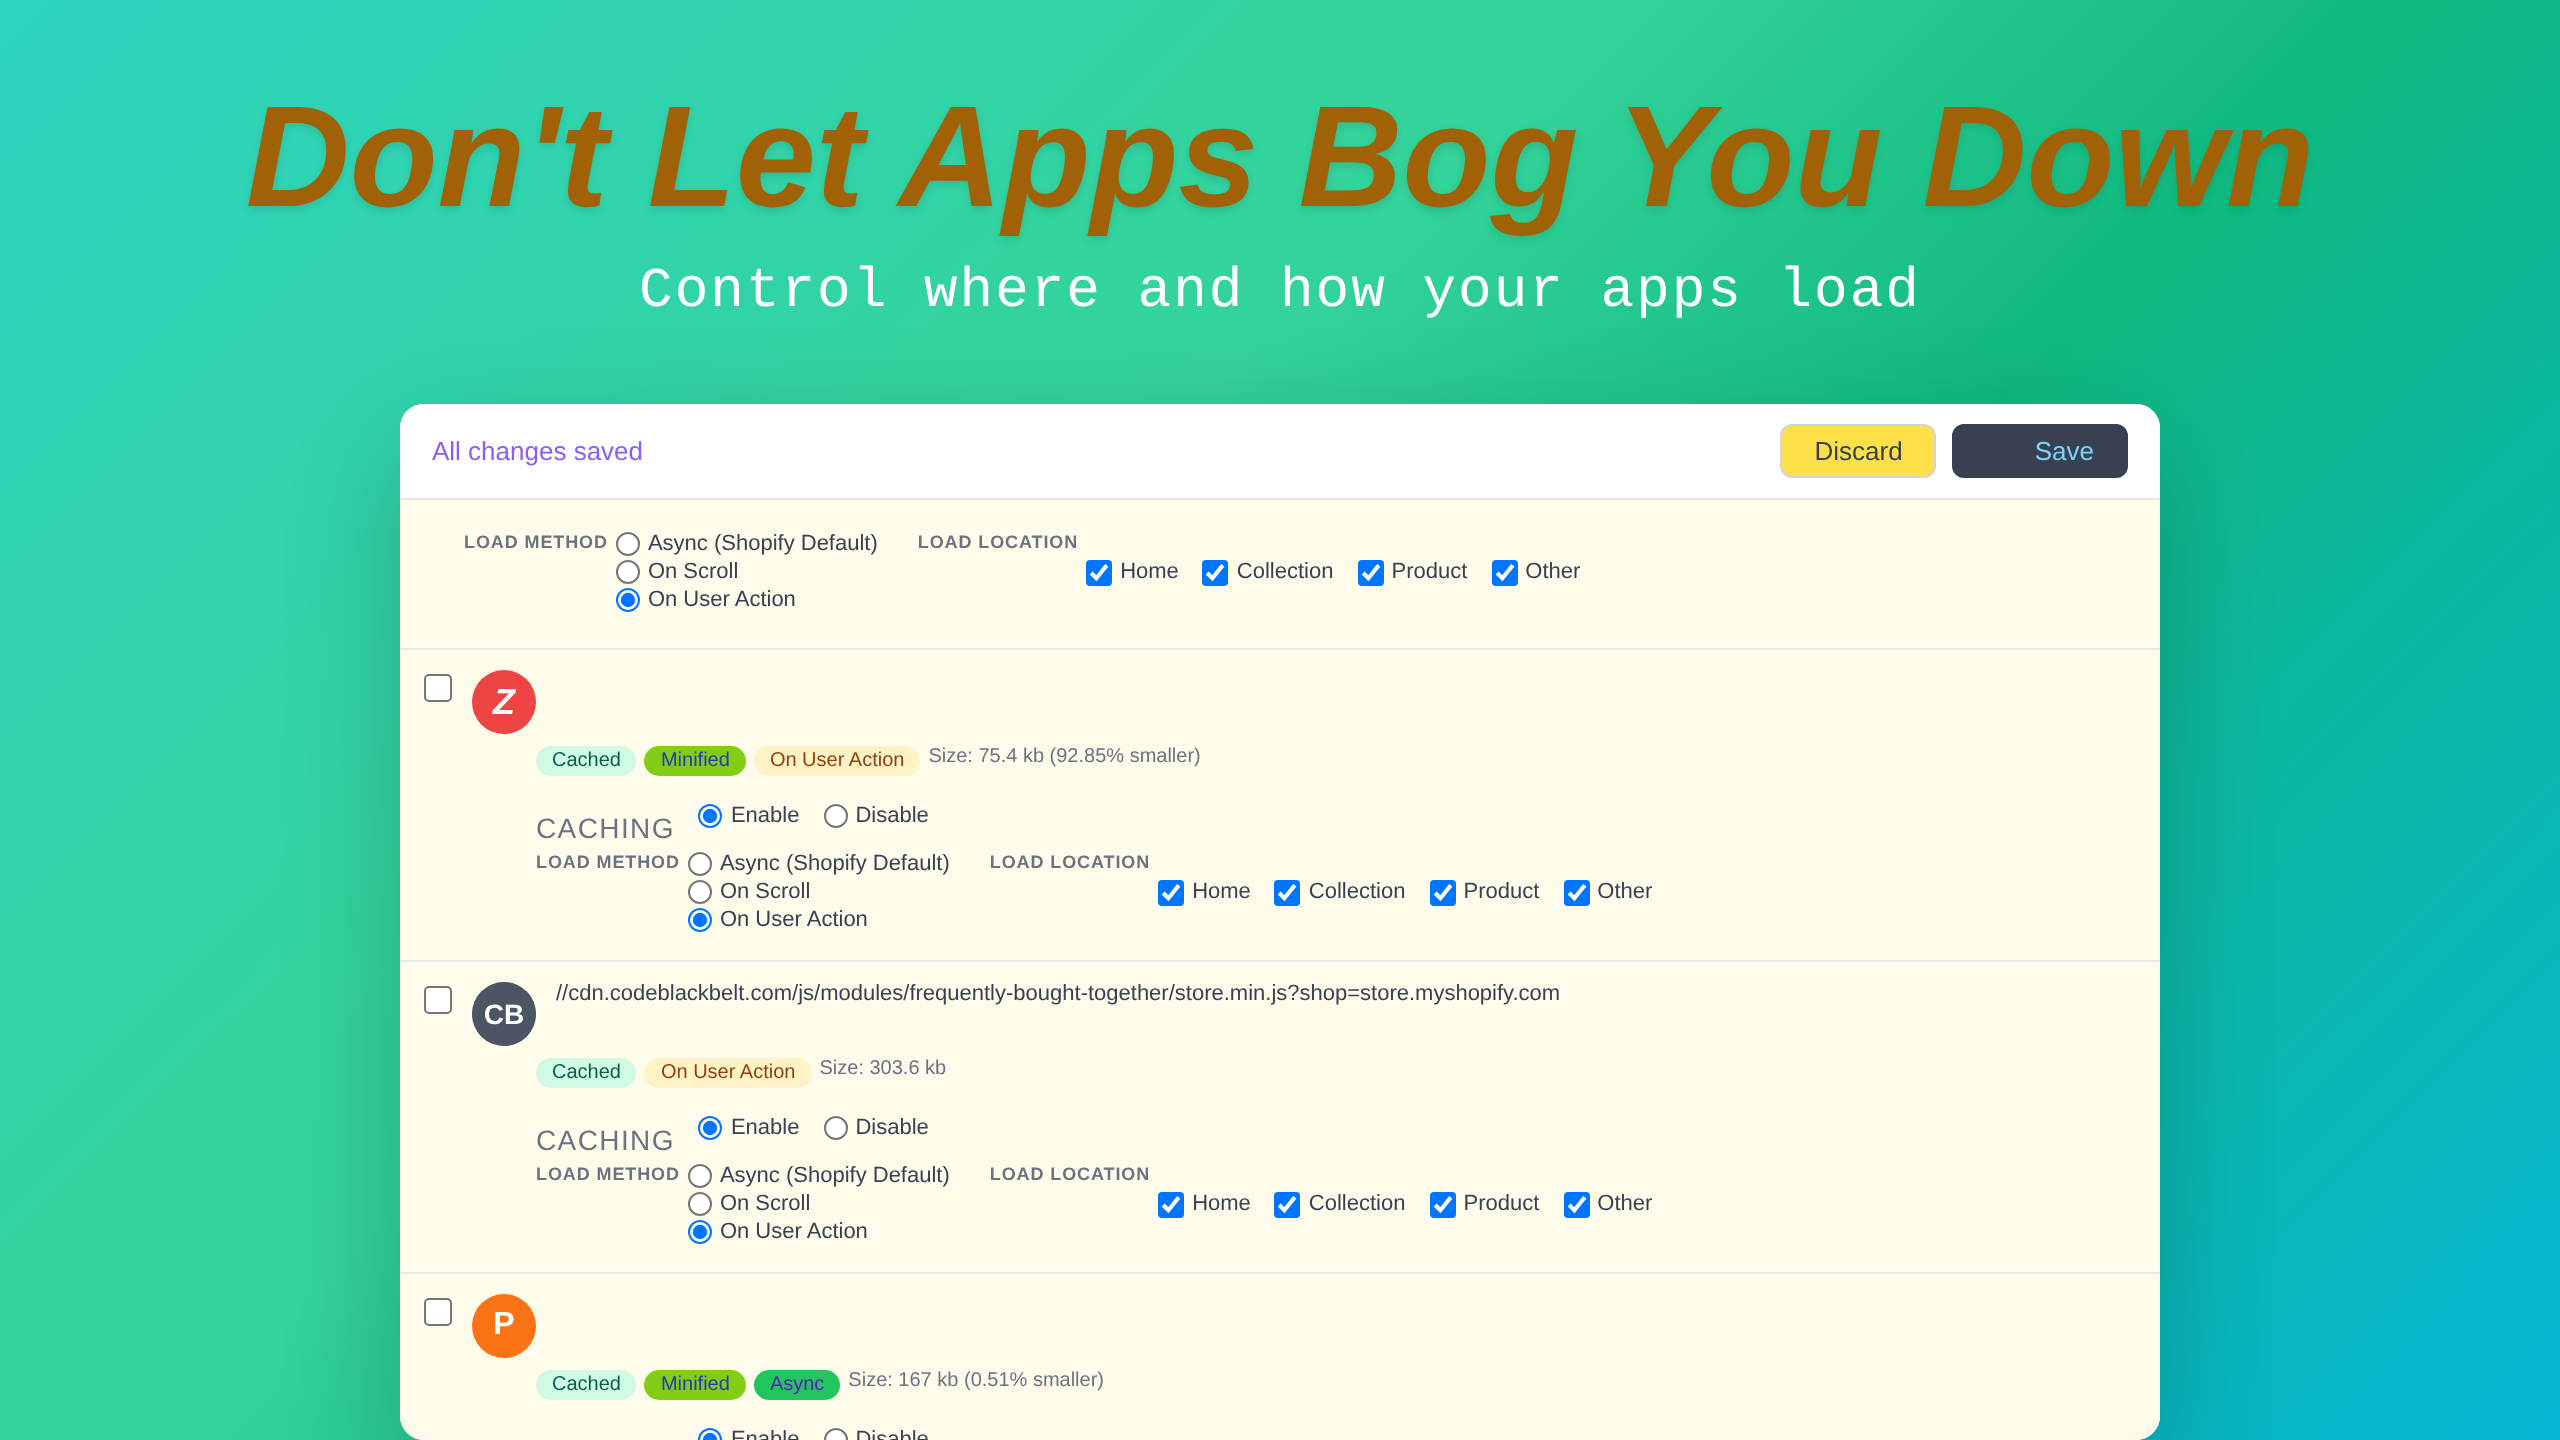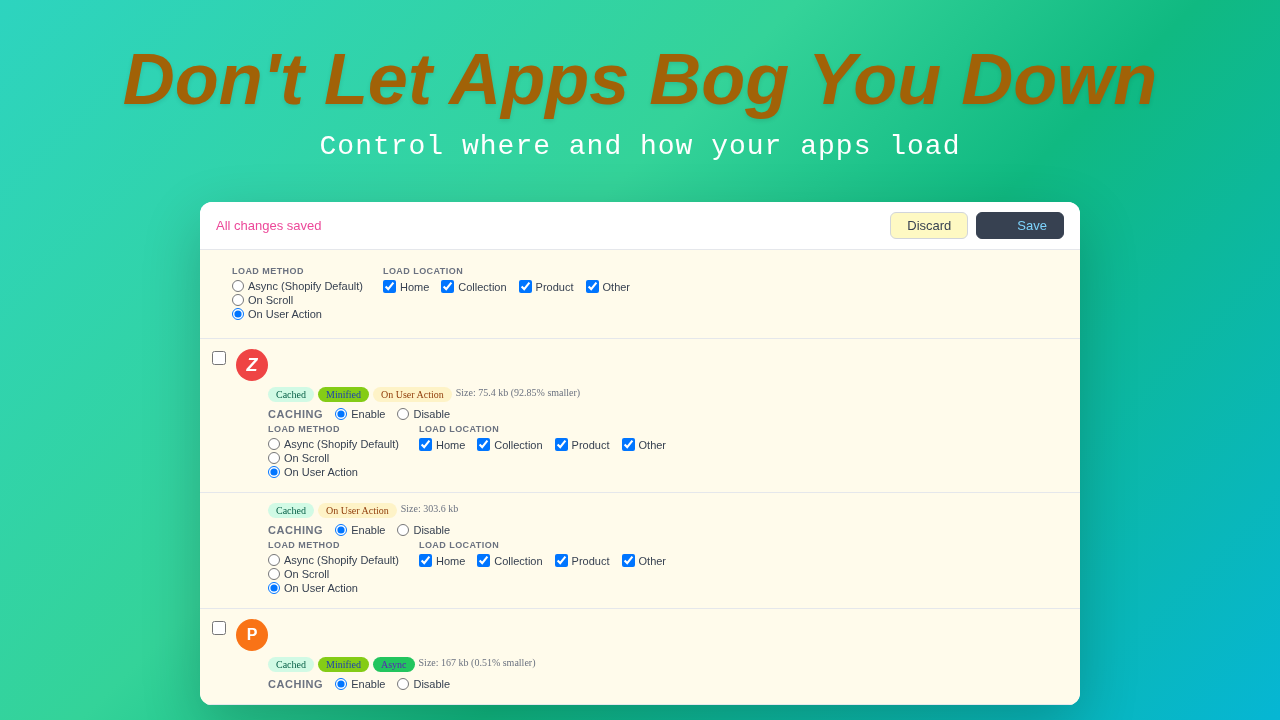--- a/index.html
+++ b/index.html
@@ -51,35 +51,35 @@
       display: flex;
       align-items: center;
       justify-content: space-between;
       padding: 10px 16px;
       background: white;
       border-bottom: 1px solid #e5e7eb;
     }
 
     .panel-header-text {
       font-size: 13px;
-      color: #ec4899;
+      color: #8b5cf6;
     }
 
     .panel-header-buttons {
       display: flex;
       gap: 8px;
     }
 
     .btn {
       padding: 5px 16px;
       border-radius: 6px;
       font-size: 13px;
       cursor: pointer;
       border: 1px solid #d1d5db;
-      background: #fef9c3;
+      background: #fde047;
       color: #374151;
     }
 
     .btn-primary {
       background: #374151;
       color: #7dd3fc;
       border-color: #374151;
       padding-left: 40px;
     }
 
@@ -142,21 +142,20 @@
       word-break: break-all;
       flex: 1;
     }
 
     .badge-row {
       display: flex;
       gap: 4px;
       flex-wrap: wrap;
       margin-left: 56px;
       margin-bottom: 6px;
-      font-family: Liberation Serif, serif;
     }
 
     .badge {
       padding: 2px 8px;
       border-radius: 12px;
       font-size: 10px;
       font-weight: 500;
     }
 
     .badge-cached { background: #d1fae5; color: #065f46; }
@@ -168,21 +167,21 @@
 
     .settings-row {
       display: flex;
       gap: 20px;
       margin-left: 56px;
       margin-bottom: 4px;
     }
 
     .settings-block {
       display: flex;
-      flex-direction: column;
+      flex-direction: row;
       gap: 4px;
     }
 
     .settings-label {
       font-size: 9px;
       font-weight: 700;
       letter-spacing: 0.05em;
       color: #6b7280;
       text-transform: uppercase;
     }
@@ -222,26 +221,27 @@
 
     .caching-row {
       display: flex;
       align-items: center;
       gap: 12px;
       margin-left: 56px;
       margin-bottom: 4px;
     }
 
     .caching-label {
-      font-size: 11px;
-      font-weight: 700;
+      font-size: 14px;
+      font-weight: 400;
       letter-spacing: 0.05em;
       color: #6b7280;
       text-transform: uppercase;
       min-width: 50px;
+      margin-top: 12px;
     }
 
     .top-settings-row {
       display: flex;
       gap: 20px;
       margin-left: 20px;
       padding: 6px 0 8px 0;
     }
   </style>
 </head>
@@ -364,20 +364,30 @@
             <label class="checkbox-row">
                 <input type="checkbox" checked="" style=""> 
                 <span>Other</span>
               </label>
           </div>
         </div>
       </div>
     </div>
 
     <div class="app-row">
+      <div class="app-url-row">
+        <input type="checkbox" class="checkbox" style="">
+        <div class="app-icon icon-codeblackbelt">
+          <svg width="32" height="32" viewBox="0 0 32 32">
+            <circle cx="16" cy="16" r="16" fill="#4b5563"></circle>
+            <text x="16" y="21" text-anchor="middle" fill="white" font-size="14" font-weight="bold">CB</text>
+          </svg>
+        </div>
+        <span class="app-url">//cdn.codeblackbelt.com/js/modules/frequently-bought-together/store.min.js?shop=store.myshopify.com</span>
+      </div>
       <div class="badge-row">
         <span class="badge badge-cached">Cached</span>
         <span class="badge badge-onuseraction">On User Action</span>
         <span class="badge-size">Size: 303.6 kb</span>
       </div>
       <div class="caching-row">
         <span class="caching-label">CACHING</span>
         <label class="radio-row">
             <input type="radio" name="cz2" checked="" style=""> 
             <span>Enable</span>

